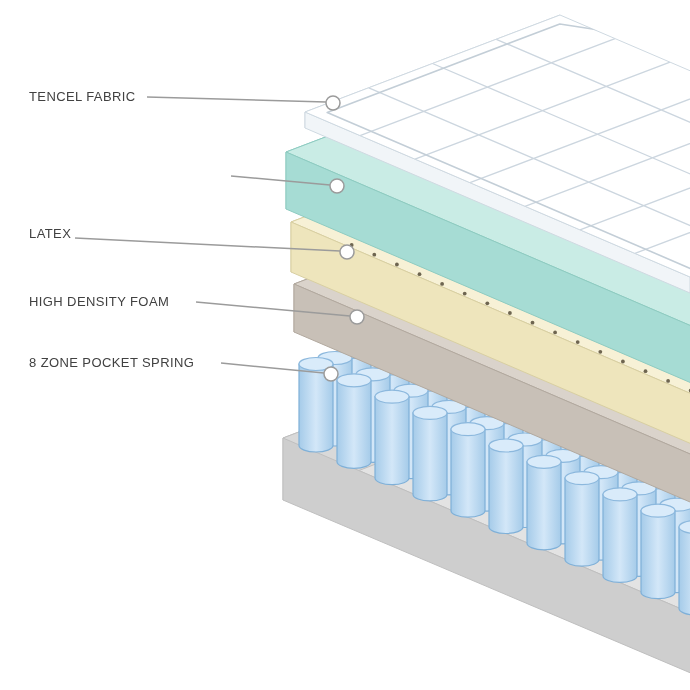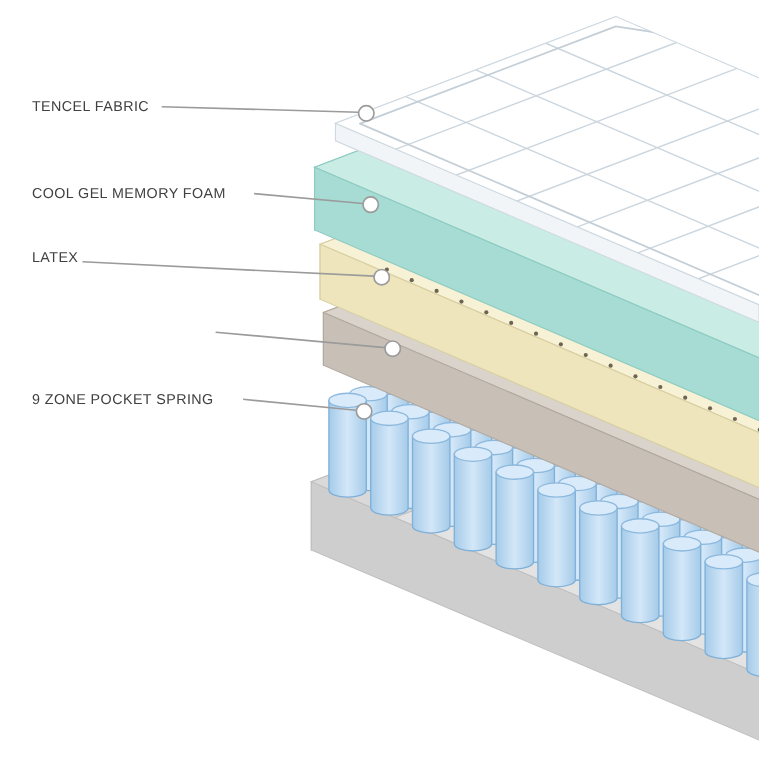--- a/index.html
+++ b/index.html
@@ -300,16 +300,16 @@
 
       <line x1="196" y1="302" x2="350" y2="316"></line>
       <circle cx="357" cy="317" r="7"></circle>
 
       <line x1="221" y1="363" x2="324" y2="373"></line>
       <circle cx="331" cy="374" r="7"></circle>
     </g>
   </svg>
 
   <div class="layer-label" style="top:86px">TENCEL FABRIC</div>
-  <div class="layer-label" style="top:165px">COOL GEL MEMORY FOAM</div>
   <div class="layer-label" style="top:223px">LATEX</div>
-  <div class="layer-label" style="top:352px">9 ZONE POCKET SPRING</div>
+  <div class="layer-label" style="top:291px">HIGH DENSITY FOAM</div>
+  <div class="layer-label" style="top:352px">8 ZONE POCKET SPRING</div>
 </div>
 
 </body></html>

